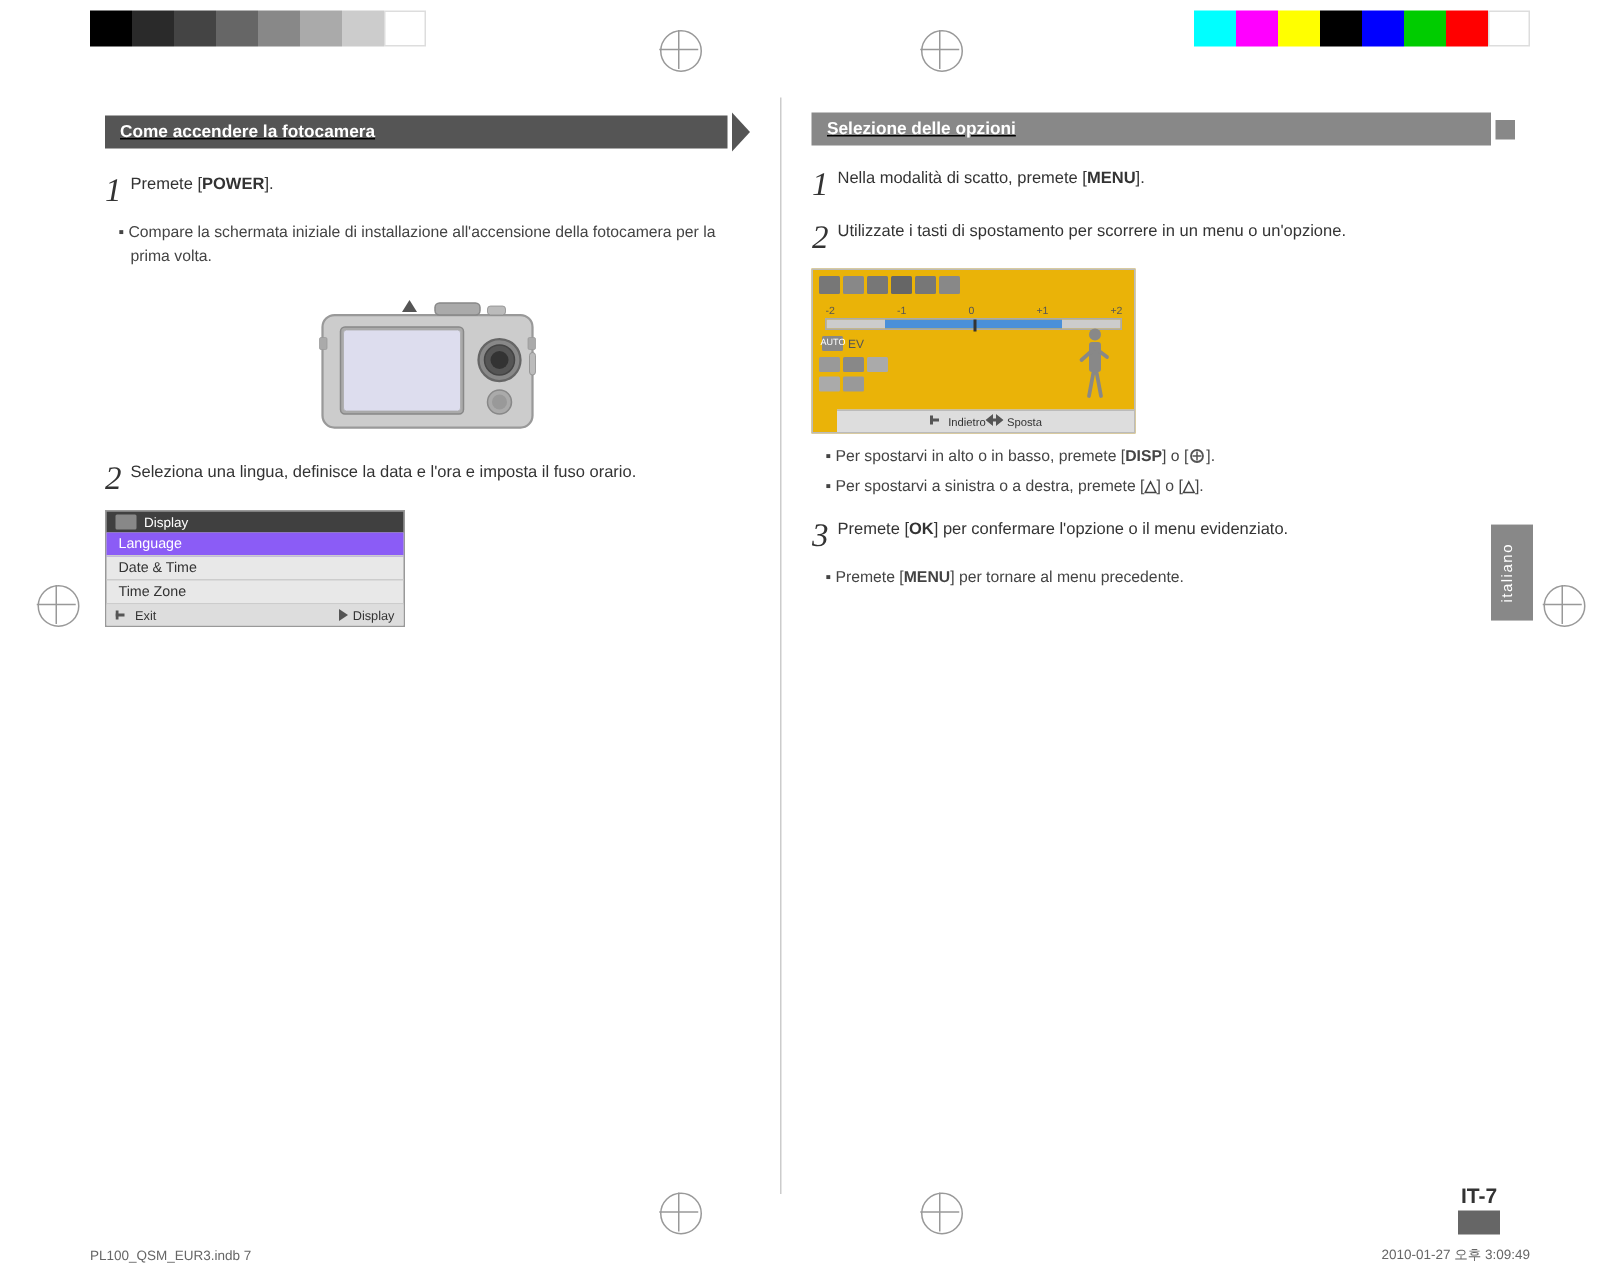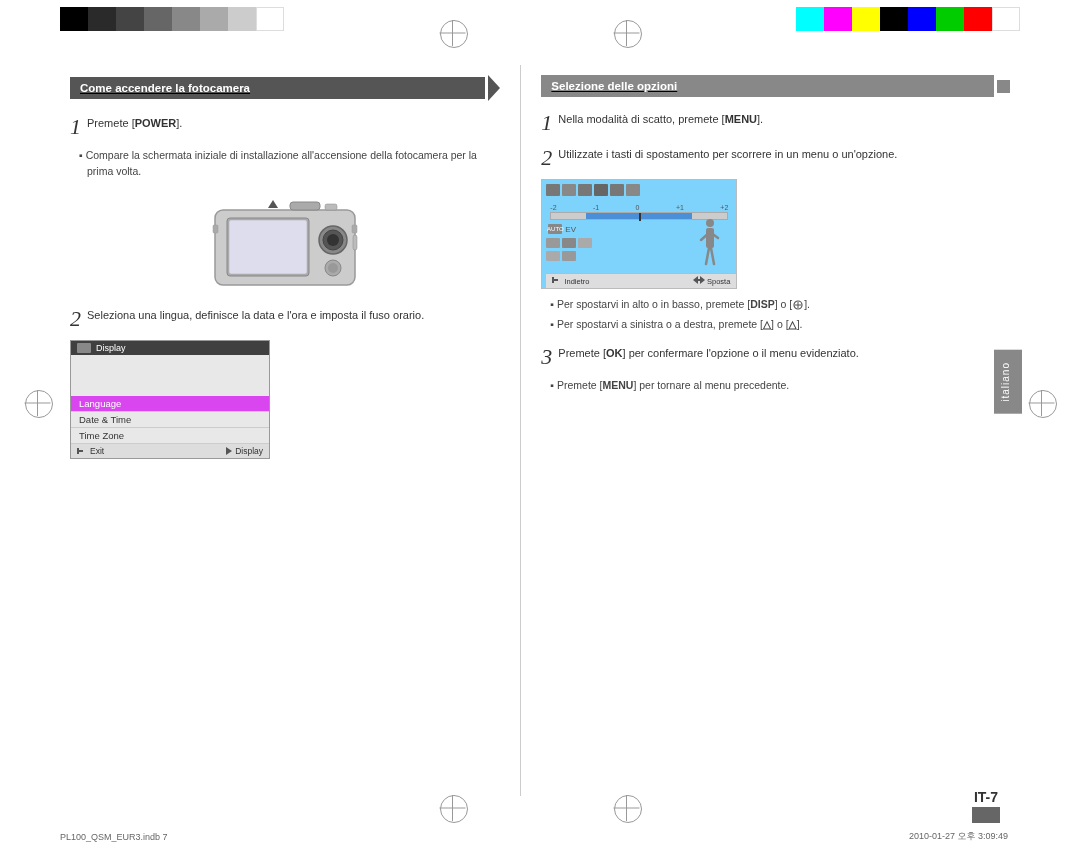--- a/index.html
+++ b/index.html
@@ -212,44 +212,43 @@
       background: #888;
       border-radius: 1px;
     }
     .menu-item {
       padding: 2px 8px;
       font-size: 9.5px;
       color: #333;
       border-bottom: 1px solid #ccc;
     }
     .menu-item.selected {
-      background: #d946ef;
+      background: #8b5cf6;
       color: #fff;
-      margin-top: 41px;
     }
     .menu-footer {
       display: flex;
       justify-content: space-between;
       padding: 2px 6px;
       background: #ddd;
       font-size: 8.5px;
       color: #333;
     }
     .menu-footer span {
       display: flex;
       align-items: center;
       gap: 3px;
     }
 
     
     .ev-mockup {
       border: 1px solid #bbb;
-      width: 196px;
+      width: 216px;
       margin: 8px 0;
-      background: #7dd3fc;
+      background: #eab308;
       position: relative;
       height: 110px;
       overflow: hidden;
     }
 
     
     .italiano-tab {
       position: absolute;
       right: 58px;
       top: 350px;
@@ -262,21 +261,21 @@
       font-size: 10px;
       padding: 12px 6px;
       letter-spacing: 1px;
     }
 
     
     .footer {
       position: absolute;
       bottom: 8px;
       left: 0;
-      right: 12px;
+      right: 0;
       display: flex;
       justify-content: space-between;
       align-items: center;
       padding: 0 60px;
       font-size: 9px;
       color: #666;
     }
 
     .page-number-box {
       display: flex;
@@ -533,21 +532,21 @@
 
           <svg style="position:absolute;right:12px;bottom:18px;width:28px;height:52px;" viewBox="0 0 28 52" xmlns="http://www.w3.org/2000/svg">
             <circle cx="14" cy="5" r="4" fill="#888"></circle>
             <rect x="10" y="10" width="8" height="20" rx="2" fill="#888"></rect>
             <line x1="14" y1="14" x2="5" y2="22" stroke="#888" stroke-width="2.5" stroke-linecap="round"></line>
             <line x1="14" y1="14" x2="22" y2="20" stroke="#888" stroke-width="2.5" stroke-linecap="round"></line>
             <line x1="13" y1="30" x2="10" y2="46" stroke="#888" stroke-width="2.5" stroke-linecap="round"></line>
             <line x1="15" y1="30" x2="18" y2="46" stroke="#888" stroke-width="2.5" stroke-linecap="round"></line>
           </svg>
 
-          <div class="ev-footer" style="position:absolute;bottom:0;left:4px;right:0;">
+          <div class="ev-footer" style="position:absolute;bottom:0;left:16px;right:0;justify-content:center;">
             <span>
               <svg width="10" height="8" viewBox="0 0 10 8">
                   <rect x="0" y="3" width="6" height="2" fill="#555"></rect>
                   <rect x="0" y="1" width="2" height="6" fill="#555"></rect>
                 </svg>
               <span>Indietro</span>
             </span>
             <span>
               <svg width="12" height="8" viewBox="0 0 12 8">
                   <polygon points="0,4 5,0 5,3 7,3 7,0 12,4 7,8 7,5 5,5 5,8" fill="#555"></polygon>

